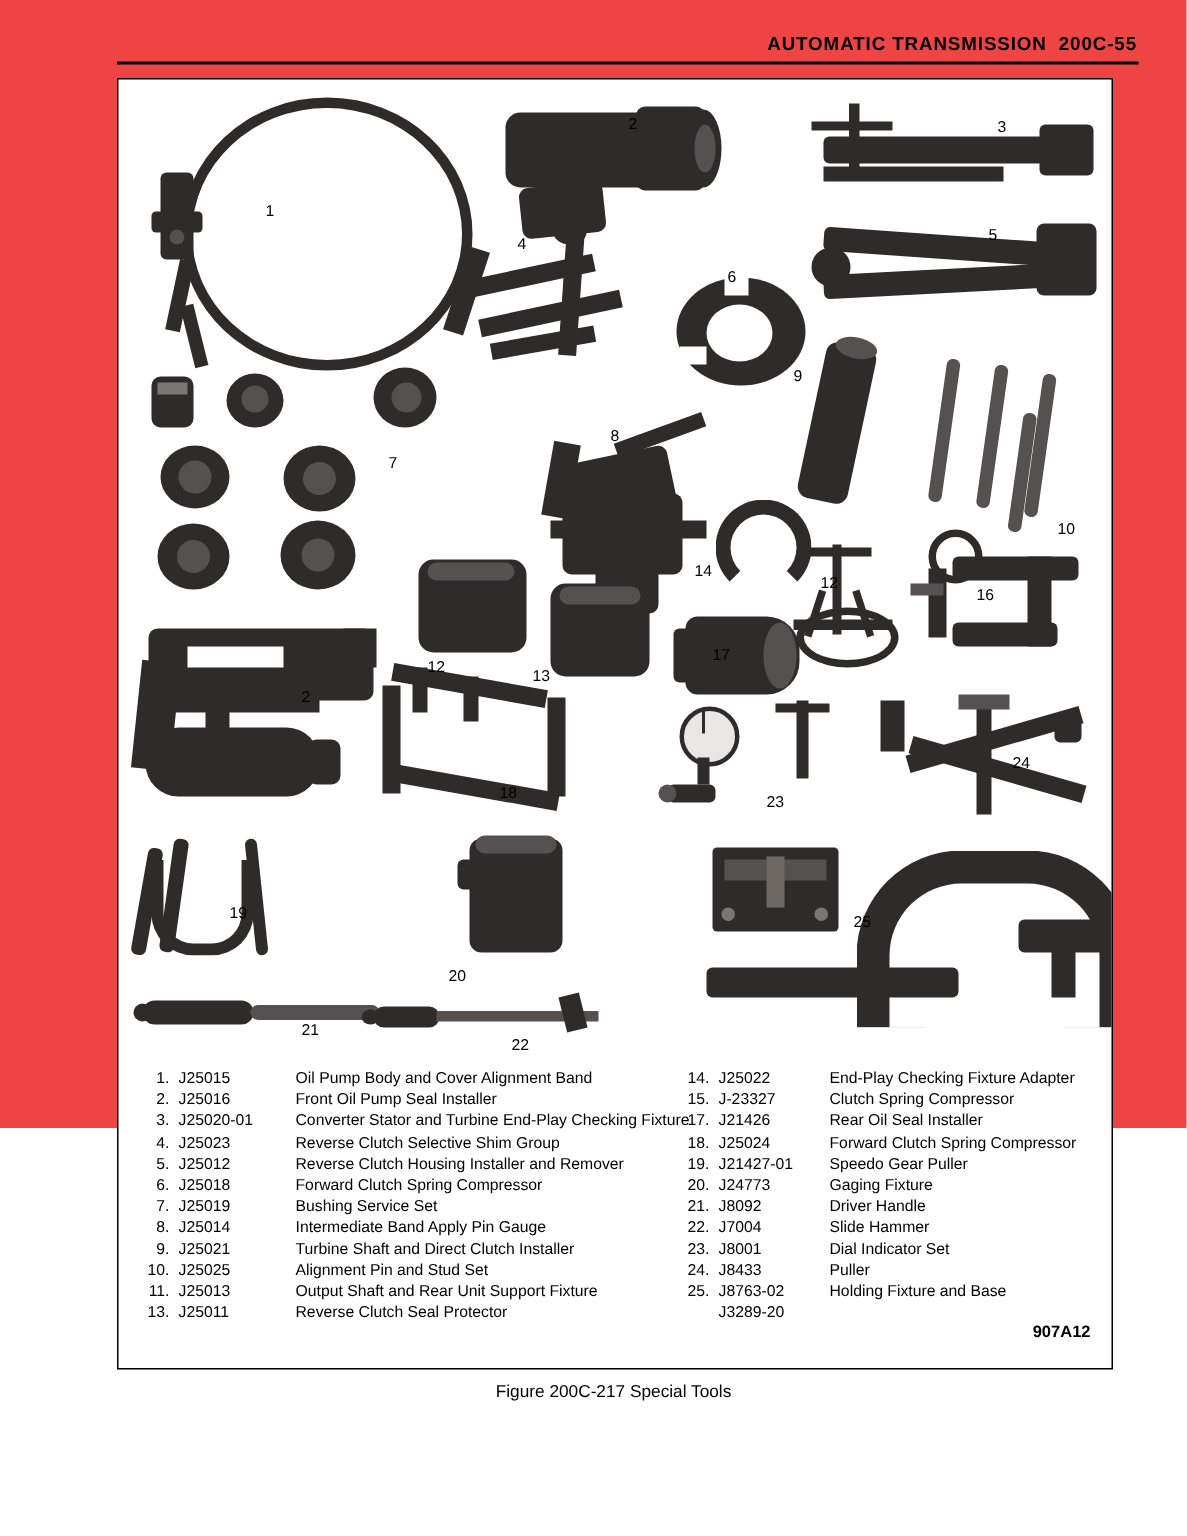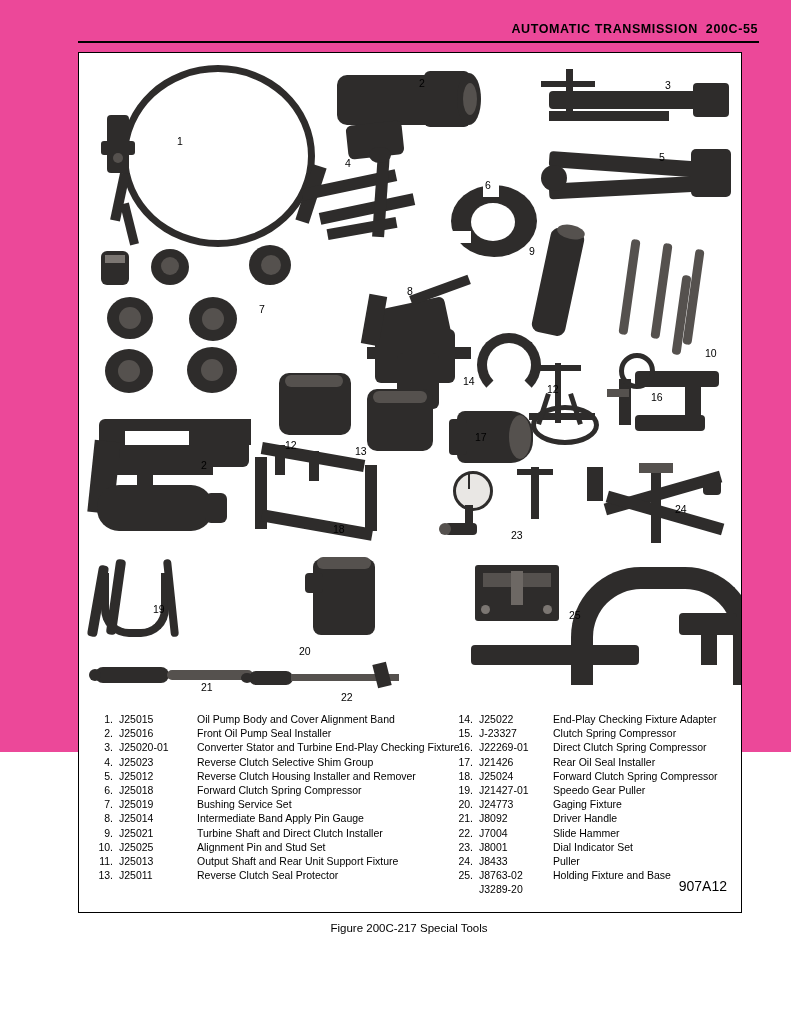--- a/index.html
+++ b/index.html
@@ -13,21 +13,21 @@
     font-family: "Liberation Sans", sans-serif;
     color: #000000;
     position: relative;
     overflow: hidden;
   }
   .page {
     position: absolute;
     left: 0; top: 0;
     width: 791px;
     height: 752px;
-    background: #ec4899;
+    background: #ef4444;
   }
 
   
   .header {
     position: absolute;
     left: 78px;
     top: 22px;
     width: 680px;
     text-align: right;
     font-size: 12.5px;
@@ -119,22 +119,22 @@
   .p-desc {
     flex: 1 1 auto;
   }
   .col.right .p-idx { width: 26px; }
   .col.right .p-num { width: 74px; }
 
   .figcode {
     position: absolute;
     right: 14px;
     bottom: 14px;
-    font-size: 14px;
-    font-weight: normal;
+    font-size: 11px;
+    font-weight: bold;
   }
 
   .figcaption {
     position: absolute;
     left: 78px;
     top: 922px;
     width: 662px;
     text-align: center;
     font-size: 11.5px;
   }
@@ -449,25 +449,20 @@
             <span class="p-idx">14.</span>
             <span class="p-num">J25022</span>
             <span class="p-desc">End-Play Checking Fixture Adapter</span>
           </div>
         <div class="prow">
             <span class="p-idx">15.</span>
             <span class="p-num">J-23327</span>
             <span class="p-desc">Clutch Spring Compressor</span>
           </div>
         <div class="prow">
-            <span class="p-idx">16.</span>
-            <span class="p-num">J22269-01</span>
-            <span class="p-desc">Direct Clutch Spring Compressor</span>
-          </div>
-        <div class="prow">
             <span class="p-idx">17.</span>
             <span class="p-num">J21426</span>
             <span class="p-desc">Rear Oil Seal Installer</span>
           </div>
         <div class="prow">
             <span class="p-idx">18.</span>
             <span class="p-num">J25024</span>
             <span class="p-desc">Forward Clutch Spring Compressor</span>
           </div>
         <div class="prow">

